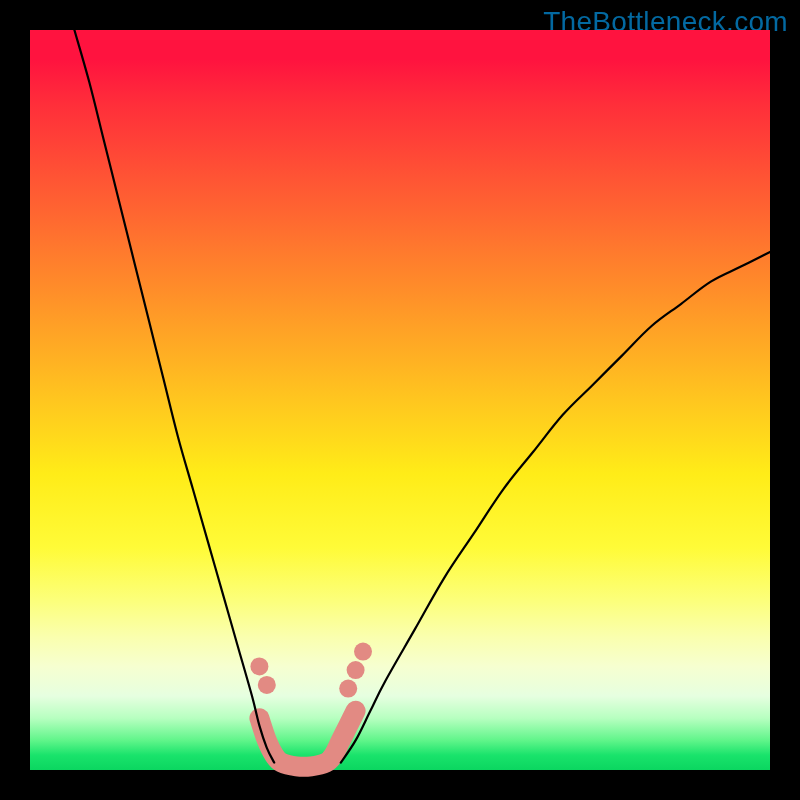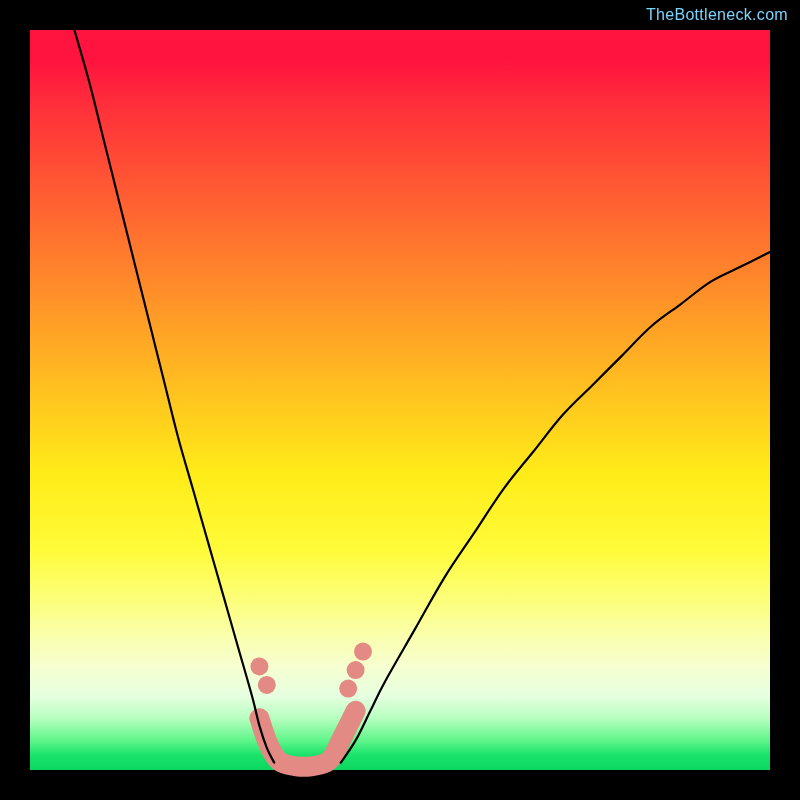--- a/index.html
+++ b/index.html
@@ -40,22 +40,22 @@
       #b7ffc0 93%,
       #60f58a 96%,
       #19e36b 98%,
       #0bd660 100%
     );
   }
   .watermark {
     position: absolute;
     top: 6px;
     right: 12px;
-    color: #7dd3fc;
-    font-size: 16px;
+    color: #0369a1;
+    font-size: 28px;
     font-weight: 400;
     letter-spacing: 0.3px;
     user-select: none;
   }
   svg.overlay {
     position: absolute;
     left: 0;
     top: 0;
     width: 740px;
     height: 740px;

